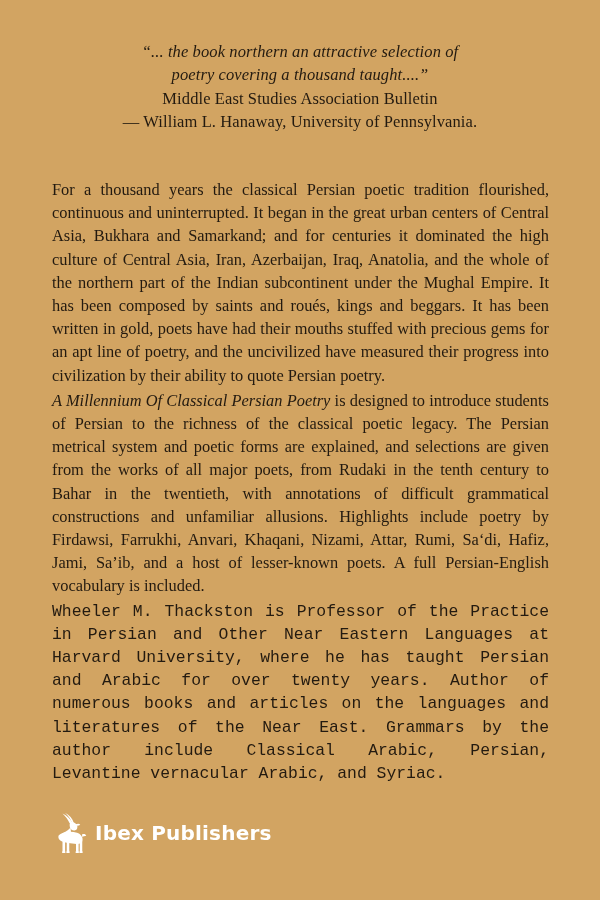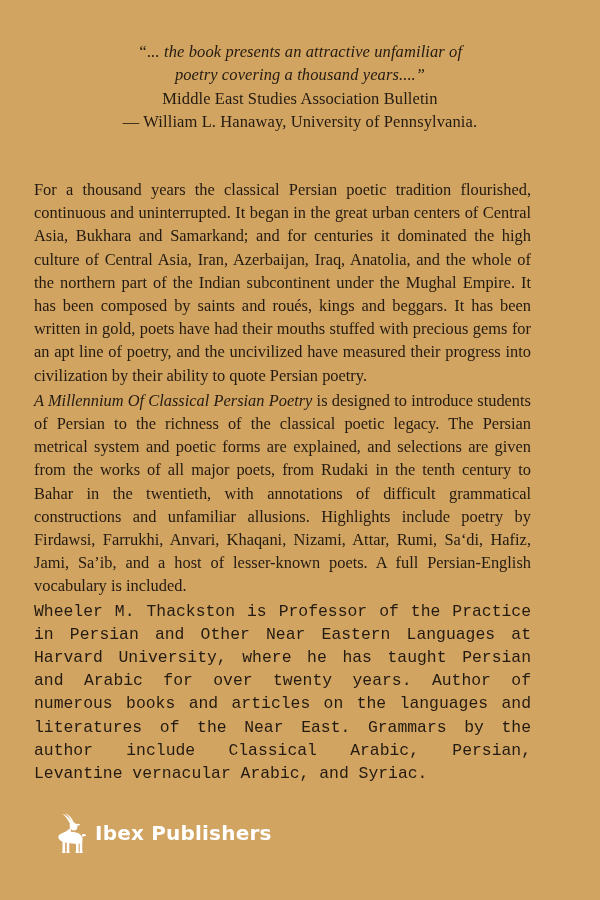--- a/index.html
+++ b/index.html
@@ -44,21 +44,21 @@
     font-size: 16.5px;
     letter-spacing: 0.1px;
   }
   .blurb-source-line {
     display: block;
   }
 
   
   .body-copy {
     position: absolute;
-    left: 34px;
+    left: 52px;
     top: 178px;
     width: 497px;
   }
   .para {
     text-align: justify;
     text-justify: inter-word;
     font-size: 16.4px;
     line-height: 1.415;
     margin: 0 0 2px 0;
     hyphens: manual;
@@ -109,22 +109,22 @@
     margin-top: 1px;
   }
 </style>
 </head>
 <body>
 
 <div class="cover">
 
   <div class="blurb">
     <div class="blurb-quote">
-      <span class="blurb-quote-line">“... the book presents an attractive unfamiliar of</span>
-      <span class="blurb-quote-line">poetry covering a thousand years....”</span>
+      <span class="blurb-quote-line">“... the book northern an attractive selection of</span>
+      <span class="blurb-quote-line">poetry covering a thousand taught....”</span>
     </div>
     <div class="blurb-source">
       <span class="blurb-source-line">Middle East Studies Association Bulletin</span>
       <span class="blurb-source-line">— William L. Hanaway, University of Pennsylvania.</span>
     </div>
   </div>
 
   <div class="body-copy">
 
     <p class="para">For a thousand years the classical Persian poetic tradition flourished, continuous and uninterrupted. It began in the great urban centers of Central Asia, Bukhara and Samarkand; and for centuries it dominated the high culture of Central Asia, Iran, Azerbaijan, Iraq, Anatolia, and the whole of the northern part of the Indian subcontinent under the Mughal Empire. It has been composed by saints and roués, kings and beggars. It has been written in gold, poets have had their mouths stuffed with precious gems for an apt line of poetry, and the uncivilized have measured their progress into civilization by their ability to quote Persian poetry.</p>

